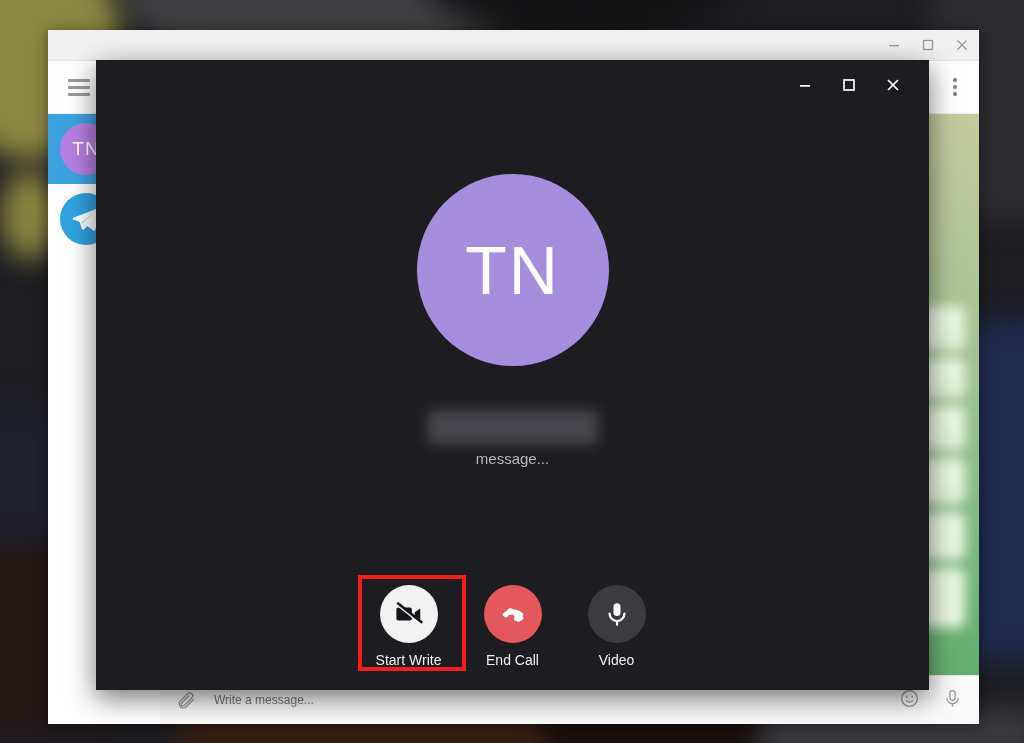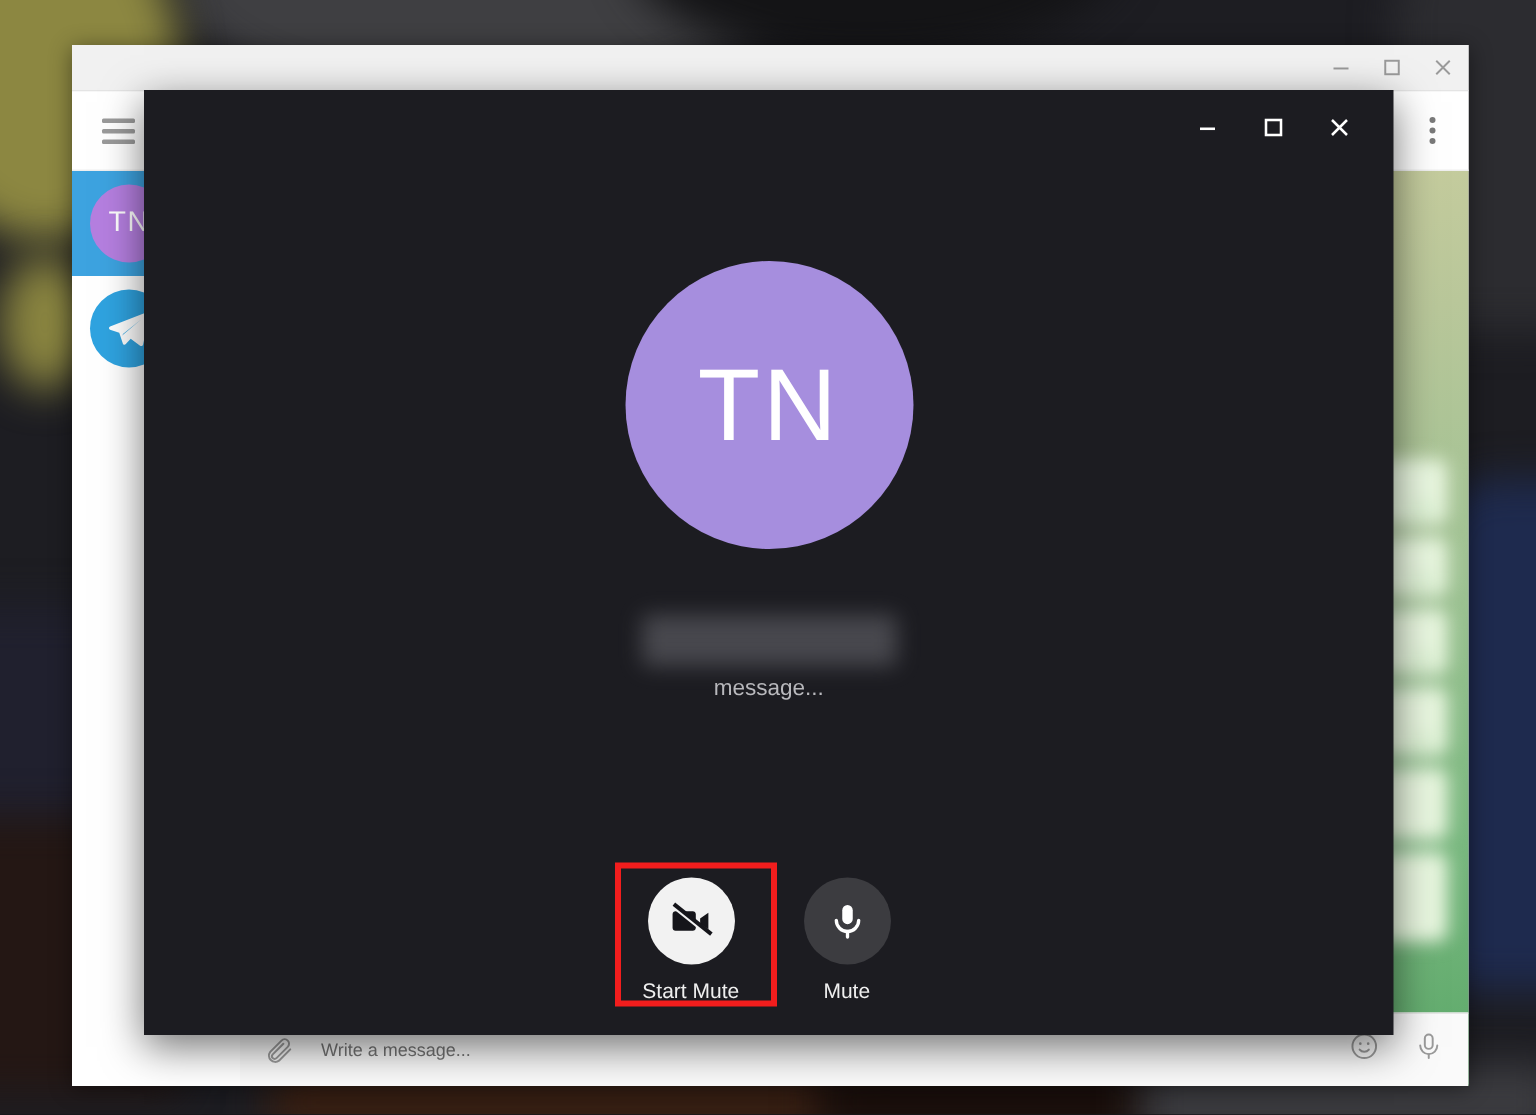--- a/index.html
+++ b/index.html
@@ -351,32 +351,43 @@
 
         <div class="ctl highlight">
           <div class="circle circle-white">
             <svg width="30" height="30" viewBox="0 0 24 24">
               <path d="M3.5 6.8h9.2c.9 0 1.6.7 1.6 1.6v7.2c0 .9-.7 1.6-1.6 1.6H3.5c-.9 0-1.6-.7-1.6-1.6V8.4c0-.9.7-1.6 1.6-1.6z" fill="#15151a"></path>
               <path d="M16.6 10.6 21 7.6v8.8l-4.4-3z" fill="#15151a"></path>
               <path d="M2 3.6 22 19.6" stroke="#f2f2f2" stroke-width="2.6" fill="none"></path>
               <path d="M2.6 3 22.6 19" stroke="#15151a" stroke-width="2.1" fill="none"></path>
             </svg>
           </div>
-          <div class="lbl">Start Mute</div>
-        </div>
-
+          <div class="lbl">Start Write</div>
+        </div>
+
+        <div class="ctl">
+          <div class="circle circle-red">
+            <svg width="30" height="30" viewBox="0 0 24 24">
+              <g transform="rotate(135 12 12)">
+                <path d="M7.2 3.5c-.8-.3-1.7.1-2 .9L4 7.5c-.3.8.1 1.7.8 2 .9.4 1.5 1.3 1.5 2.3v3c0 1 .6 1.9 1.5 2.3l.7.3c1 .4 2.1-.1 2.4-1.1l.6-1.7c.3-.8-.1-1.7-.9-2l-1.3-.5v-2.4l1.3-.5c.8-.3 1.2-1.2.9-2l-.6-1.7c-.2-.6-.7-1.1-1.3-1.3z" fill="#ffffff" transform="translate(3 0)"></path>
+              </g>
+              <path d="M12 8.4c-3.4 0-6.4 1.4-8 3.2-.5.6-.4 1.5.2 1.9l1.7 1.1c.6.4 1.4.2 1.8-.4l.9-1.4c.2-.3.5-.5.9-.6 1.6-.4 3.3-.4 4.9 0 .4.1.7.3.9.6l.9 1.4c.4.6 1.2.8 1.8.4l1.7-1.1c.6-.4.7-1.3.2-1.9-1.5-1.8-4.5-3.2-7.9-3.2z" fill="#ffffff"></path>
+            </svg>
+          </div>
+          <div class="lbl">End Call</div>
+        </div>
 
         <div class="ctl">
           <div class="circle circle-gray">
             <svg width="28" height="28" viewBox="0 0 24 24" fill="none" stroke="#ffffff" stroke-width="1.9" stroke-linecap="round">
               <rect x="9" y="2.8" width="6" height="11" rx="3" fill="#ffffff" stroke="none"></rect>
               <path d="M5.6 11.6a6.4 6.4 0 0 0 12.8 0"></path>
               <path d="M12 18v3.2"></path>
             </svg>
           </div>
-          <div class="lbl">Mute</div>
+          <div class="lbl">Video</div>
         </div>
 
       </div>
     </div>
   </div>
 
 </div>
 
 </body></html>

